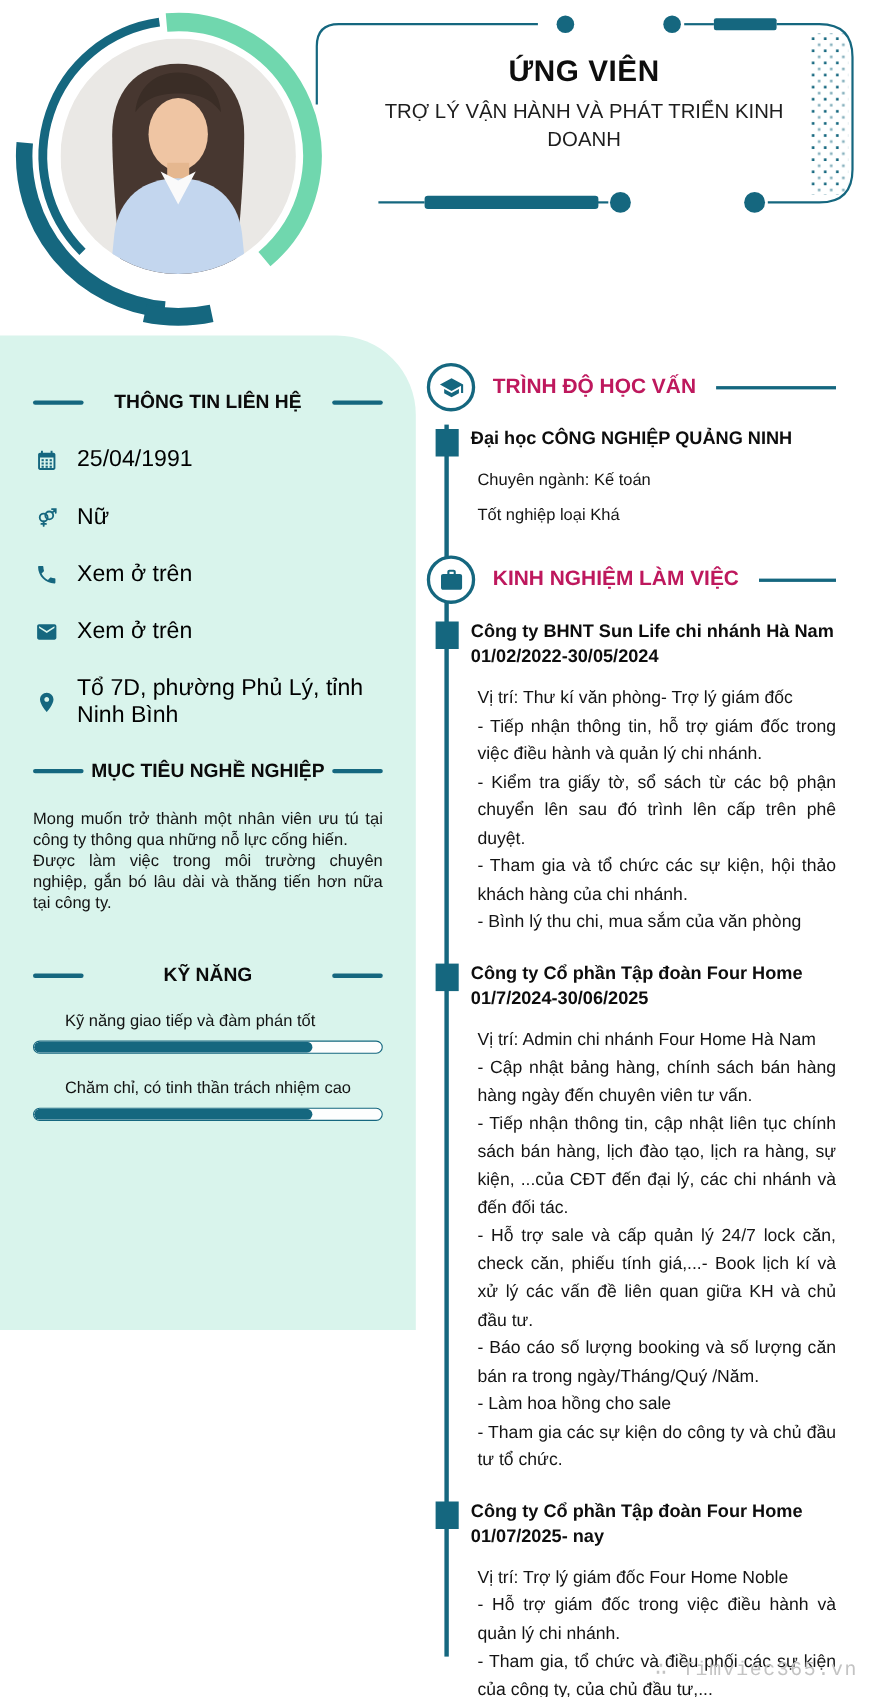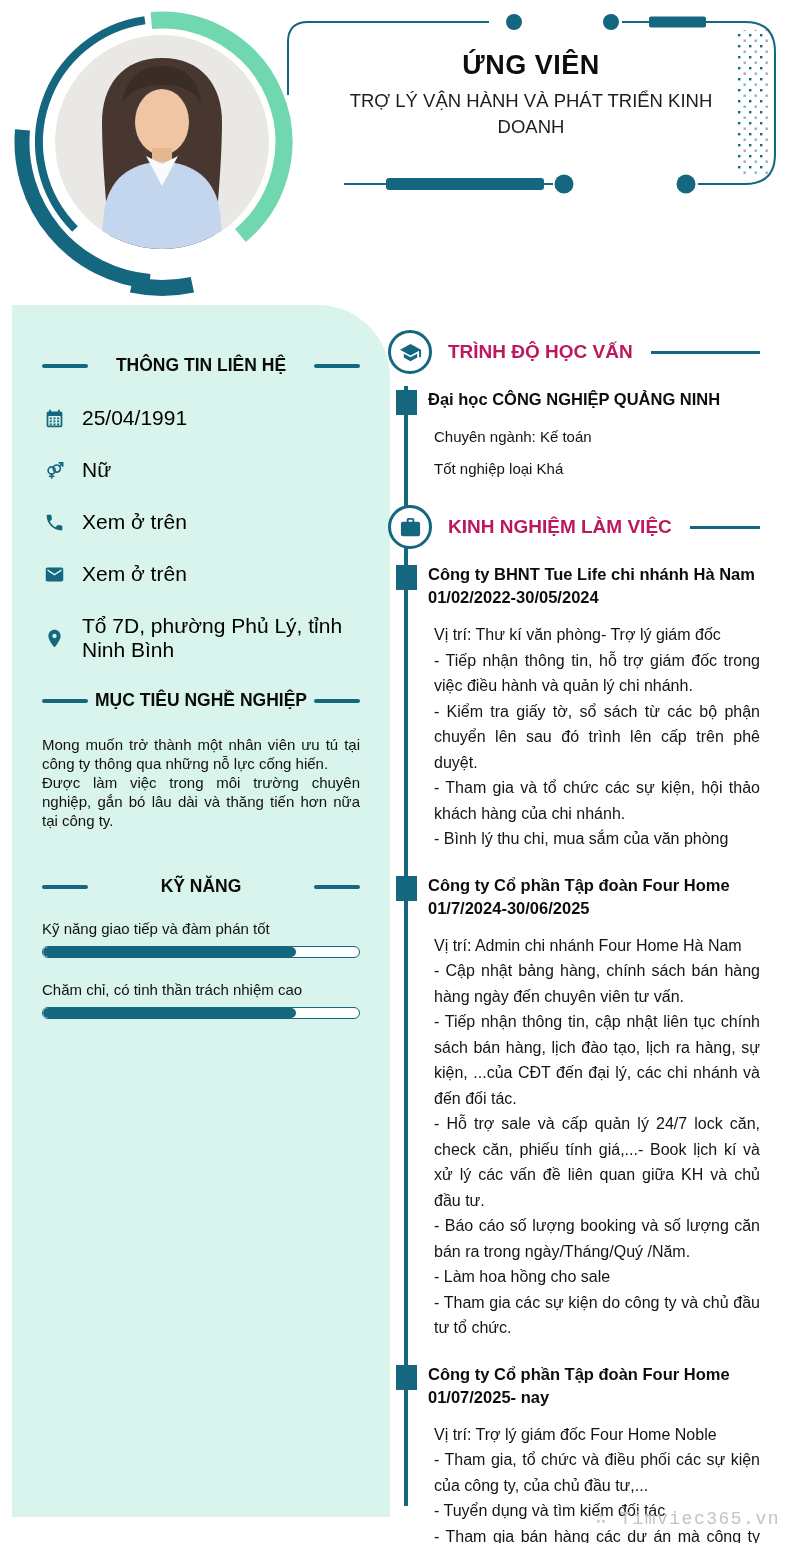--- a/index.html
+++ b/index.html
@@ -7,36 +7,36 @@
     position:relative;width:800px;height:1543px;background:#fff;overflow:hidden;
     font-family:"Liberation Sans","DejaVu Sans",sans-serif;color:#1b1b1b;
   }
   .deco-svg{position:absolute;top:0;left:0;pointer-events:none;}
   
   .title-block{position:absolute;left:308px;top:50px;width:446px;text-align:center;}
   .title-block h1{margin:0;font-size:27px;font-weight:700;color:#0e0e0e;letter-spacing:.5px;}
   .title-block .subtitle{margin:7px auto 0;width:400px;font-size:18.5px;line-height:26px;color:#1d1d1d;}
   
   .sidebar{
-    position:absolute;left:12px;top:305px;width:378px;height:1212px;
+    position:absolute;left:0;top:305px;width:378px;height:904px;
     background:#d9f4ec;border-top-right-radius:72px;box-sizing:border-box;
     padding:50px 24px 0 24px;
   }
   .side-heading{display:flex;align-items:center;justify-content:space-between;margin:0 6px;}
   .side-dash{width:46px;height:4px;border-radius:2px;background:#15677F;flex:0 0 auto;}
   .side-heading .txt{font-size:17.5px;font-weight:700;color:#0b0b0b;text-align:center;padding:0 6px;}
   .contact-list{margin-top:30px;}
   .contact-row{display:flex;align-items:center;gap:17px;margin:0 8px 28px 8px;min-height:22px;}
   .contact-row svg{width:21px;height:21px;flex:0 0 auto;}
   .contact-row .txt{font-size:21px;color:#000000;}
   .objective-text{margin:24px 6px 0 6px;font-size:15px;line-height:19px;text-align:justify;color:#121212;}
   .objective-text p{margin:0;}
   .skills-block{margin-top:46px;}
   .skill{margin:23px 6px 0 6px;}
-  .skill .label{font-size:15px;color:#121212;margin-bottom:9px;}
+  .skill .label{font-size:15px;color:#121212;margin-bottom:9px;margin-left:29px;}
   .skill .track{height:12px;border:1.5px solid #15677F;border-radius:7px;background:#fdfefe;box-sizing:border-box;overflow:hidden;}
   .skill .fill{height:100%;background:#15677F;border-radius:6px;}
   
   .rightcol{position:absolute;left:388px;top:330px;width:372px;height:1192px;}
   .tline{position:absolute;left:16px;top:56px;bottom:16px;width:4px;background:#15677F;}
   .sec{position:relative;}
   .sec-header{position:relative;display:flex;align-items:center;gap:16px;margin-bottom:12px;}
   .sec-icon{width:44px;height:44px;border-radius:50%;border:3px solid #15677F;background:#fff;
     box-sizing:border-box;display:flex;align-items:center;justify-content:center;flex:0 0 auto;}
   .sec-icon svg{width:23px;height:23px;}
@@ -218,21 +218,21 @@
           <svg viewBox="0 0 24 24" fill="#15677F">
               <path d="M20 6h-4V4c0-1.11-.89-2-2-2h-4c-1.11 0-2 .89-2 2v2H4c-1.11 0-2 .89-2 2v11c0 1.11.89 2 2 2h16c1.11 0 2-.89 2-2V8c0-1.11-.89-2-2-2zm-6 0h-4V4h4v2z"></path>
             </svg>
         </span>
         <span class="sec-title">KINH NGHIỆM LÀM VIỆC</span>
         <span class="sec-line"></span>
       </div>
       <div id="jobs">
   <div class="job">
     <div class="entry-title">
-      <div class="company">Công ty BHNT Tue Life chi nhánh Hà Nam</div>
+      <div class="company">Công ty BHNT Sun Life chi nhánh Hà Nam</div>
       <div class="period">01/02/2022-30/05/2024</div>
     </div>
     <div class="entry-body">
               <div class="line">Vị trí: Thư kí văn phòng- Trợ lý giám đốc</div>
               <div class="line">- Tiếp nhận thông tin, hỗ trợ giám đốc trong việc điều hành và quản lý chi nhánh.</div>
               <div class="line">- Kiểm tra giấy tờ, sổ sách từ các bộ phận chuyển lên sau đó trình lên cấp trên phê duyệt.</div>
               <div class="line">- Tham gia và tổ chức các sự kiện, hội thảo khách hàng của chi nhánh.</div>
               <div class="line">- Bình lý thu chi, mua sắm của văn phòng</div>
             </div>
   </div>
@@ -253,20 +253,21 @@
             </div>
   </div>
 
   <div class="job">
     <div class="entry-title">
       <div class="company">Công ty Cổ phần Tập đoàn Four Home</div>
       <div class="period">01/07/2025- nay</div>
     </div>
     <div class="entry-body">
               <div class="line">Vị trí: Trợ lý giám đốc Four Home Noble</div>
+              <div class="line">- Hỗ trợ giám đốc trong việc điều hành và quản lý chi nhánh.</div>
               <div class="line">- Tham gia, tổ chức và điều phối các sự kiện của công ty, của chủ đầu tư,...</div>
               <div class="line">- Tuyển dụng và tìm kiếm đối tác</div>
               <div class="line">- Tham gia bán hàng các dự án mà công ty đang triển khai.</div>
             </div>
   </div>
 </div>
     </div>
   </div>
 
   <div class="watermark">∴ Timviec365.vn</div>

